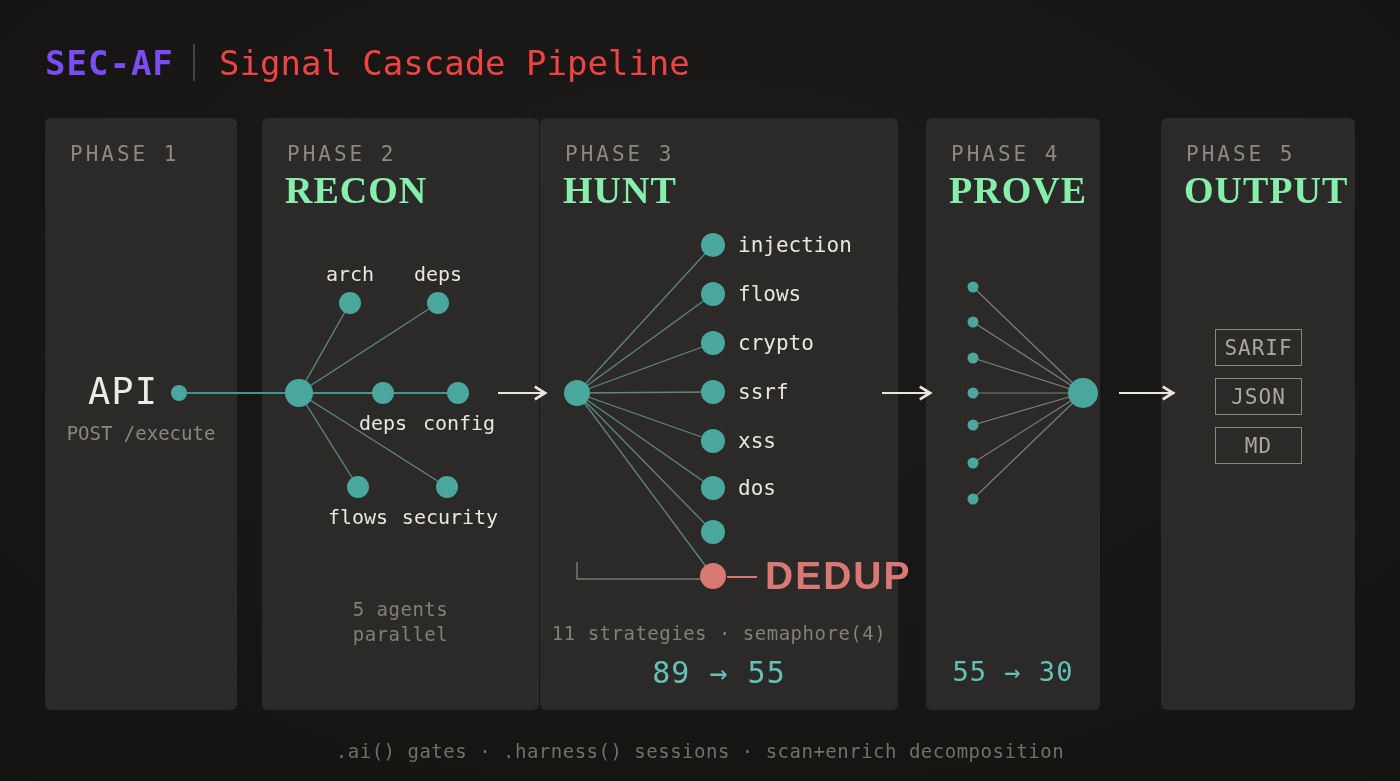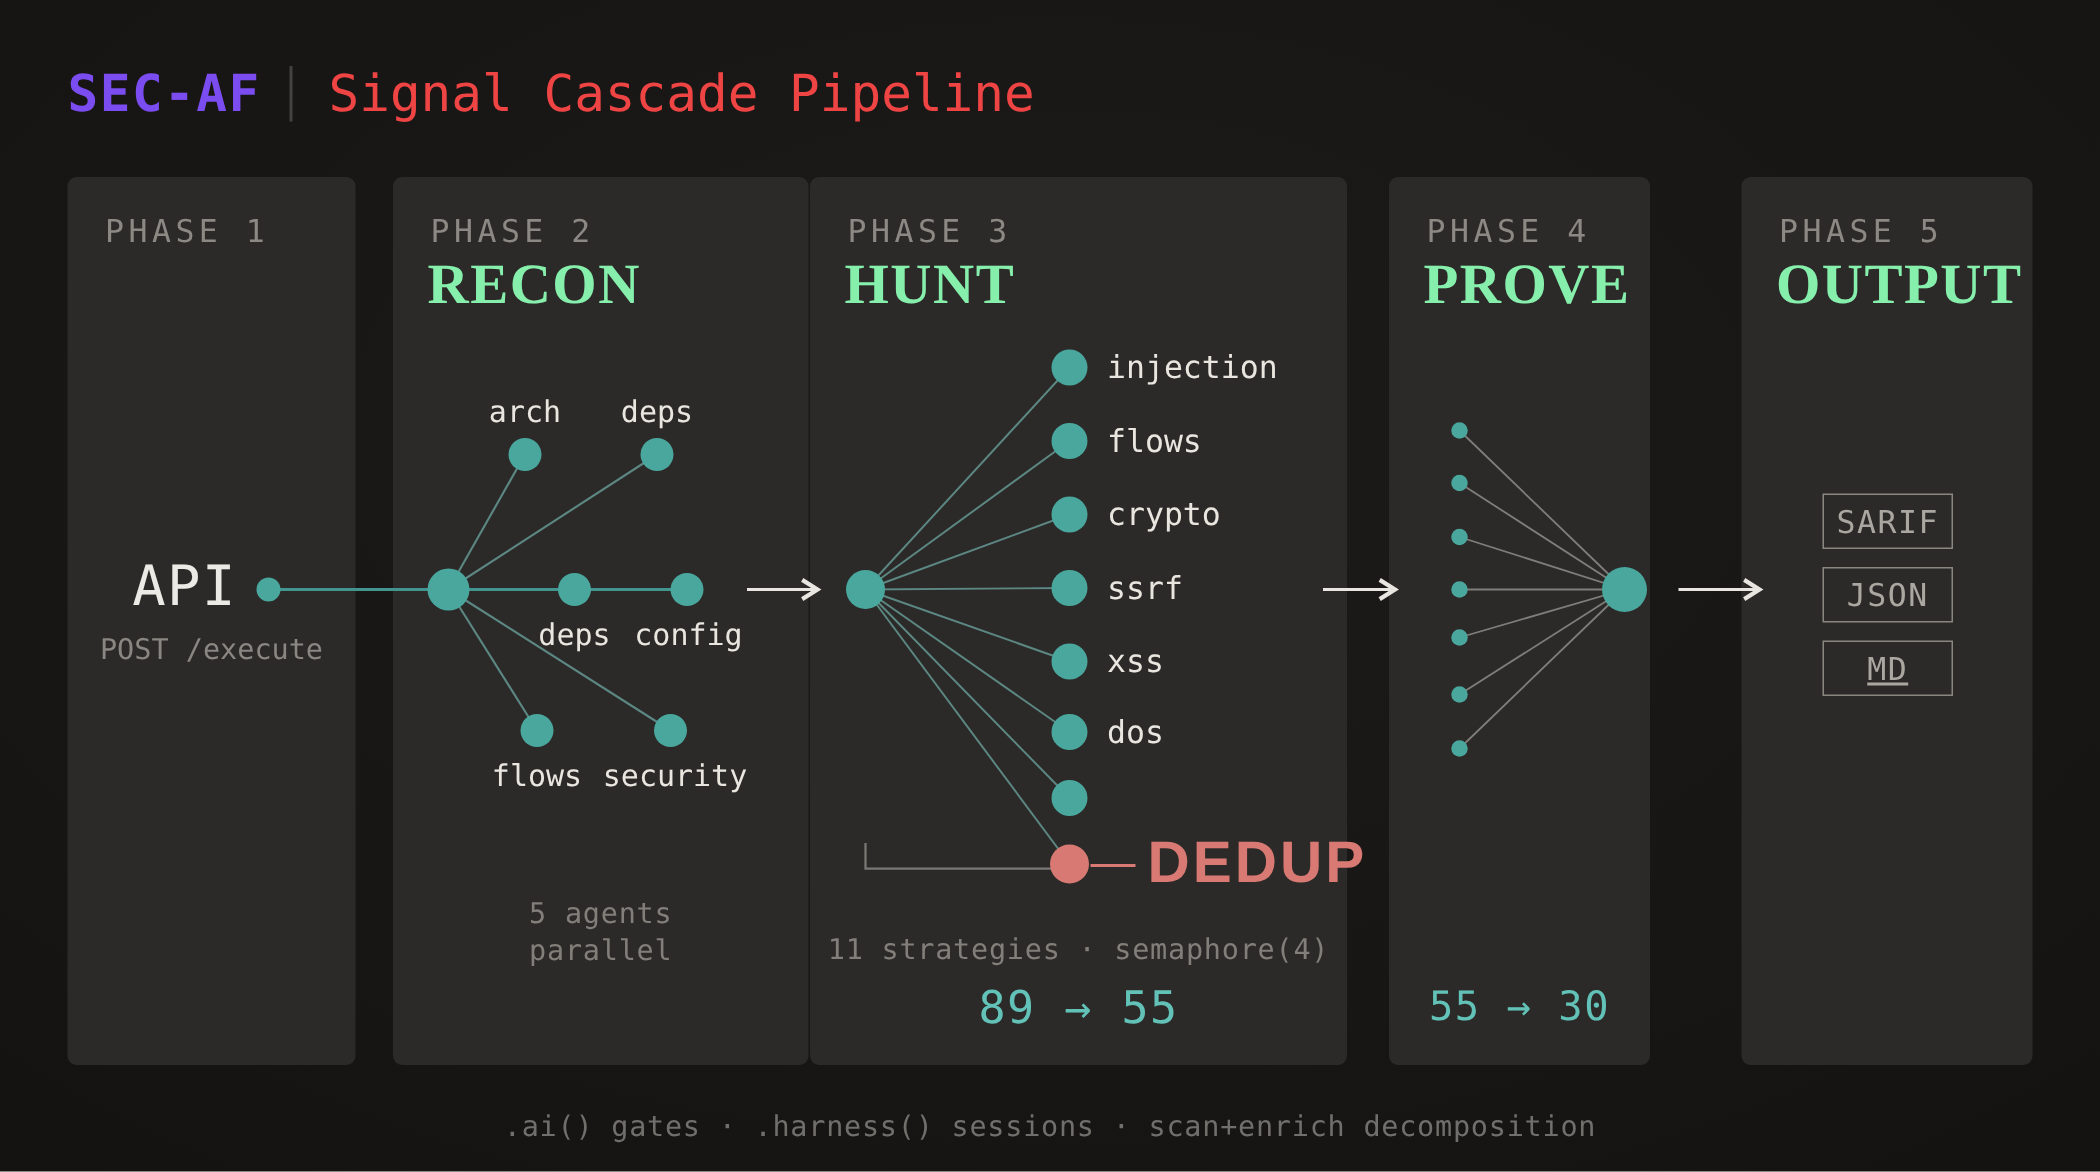--- a/index.html
+++ b/index.html
@@ -108,21 +108,21 @@
   <div class="ph-label">PHASE 4</div>
   <div class="ph-title">PROVE</div>
   <div class="stat" style="top:538px;font-size:27px;">55 → 30</div>
 </div>
 
 <div class="panel p5">
   <div class="ph-label">PHASE 5</div>
   <div class="ph-title">OUTPUT</div>
   <div class="fmt-box" style="top:211px;">SARIF</div>
   <div class="fmt-box" style="top:260px;">JSON</div>
-  <div class="fmt-box" style="top:309px;text-decoration:underline;">MD</div>
+  <div class="fmt-box" style="top:309px;">MD</div>
 </div>
 
 <svg class="wires" width="1400" height="781" viewBox="0 0 1400 781">
   <defs>
     <marker id="ah" markerWidth="9" markerHeight="9" refX="6.6" refY="4" orient="auto">
       <polyline points="1.5,0.8 6.6,4 1.5,7.2" fill="none" stroke="#e9e6e1" stroke-width="1.4"></polyline>
     </marker>
   </defs>
 
   <g stroke="#41968f" stroke-width="2">

